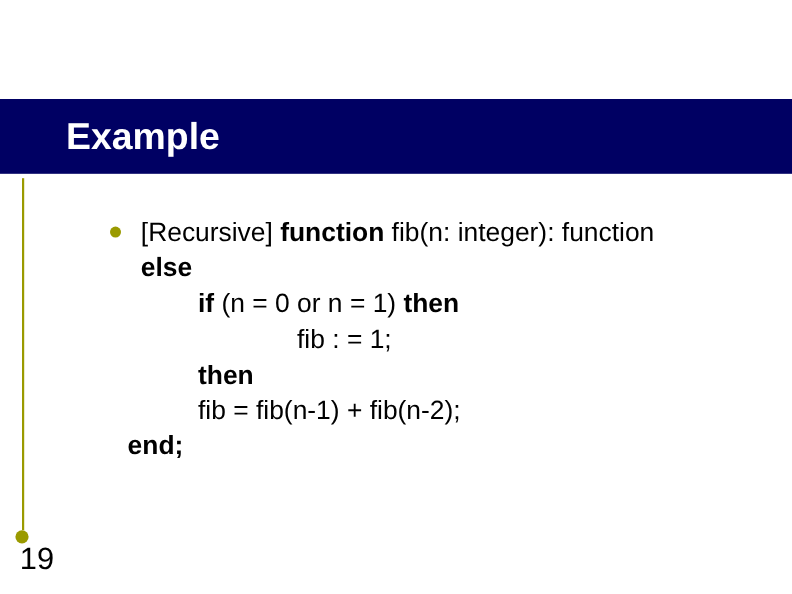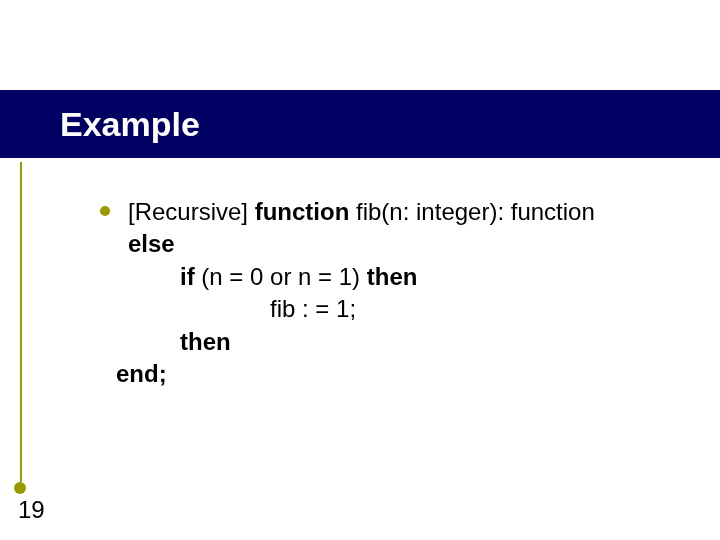--- a/index.html
+++ b/index.html
@@ -63,21 +63,21 @@
   .line-if    { margin-left: 80px; }
   .line-assign{ margin-left: 170px; }
   .line-else  { margin-left: 80px; }
   .line-rec   { margin-left: 80px; }
   .line-end   { margin-left: 16px; }
   .bold { font-weight: bold; }
   .page-num {
     position: absolute;
     left: 18px;
     bottom: 16px;
-    font-size: 24px;
+    font-size: 28px;
     color: #000;
   }
   .accent-dot {
     position: absolute;
     left: 14px;
     bottom: 46px;
     width: 12px;
     height: 12px;
     background: #9a9a00;
     border-radius: 50%;
@@ -115,20 +115,21 @@
     <div class="line-begin bold">else</div>
 
     <div class="line-if">
       <span class="bold">if</span><span> (n = 0 or n = 1)  </span><span class="bold">then</span>
     </div>
 
     <div class="line-assign">fib : = 1;</div>
 
     <div class="line-else bold">then</div>
 
+    <div class="line-rec">fib = fib(n-1) + fib(n-2);</div>
 
     <div class="line-end bold">end;</div>
 
   </div>
 
   <div class="page-num">19</div>
 
 </div>
 
 </body></html>

